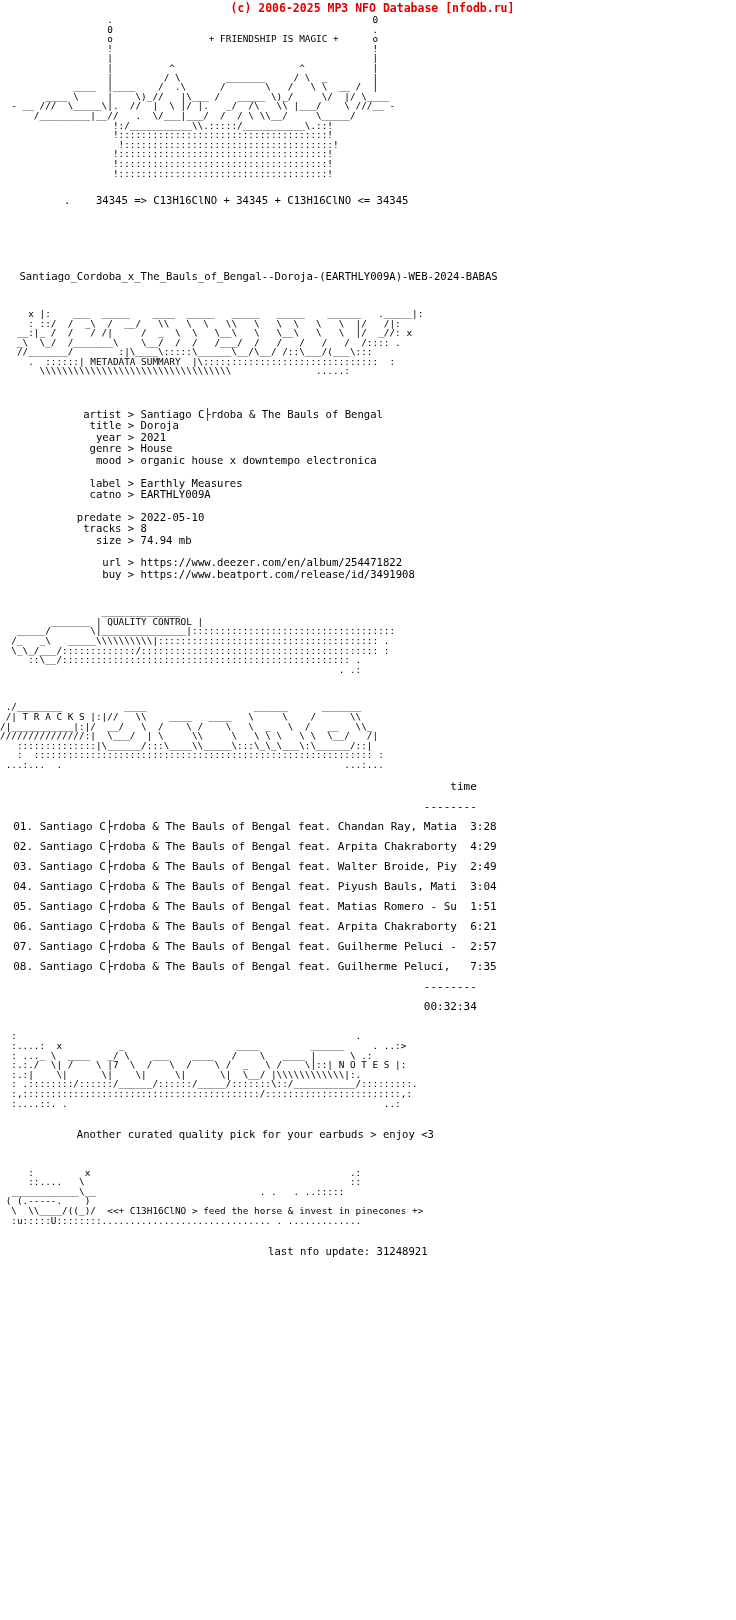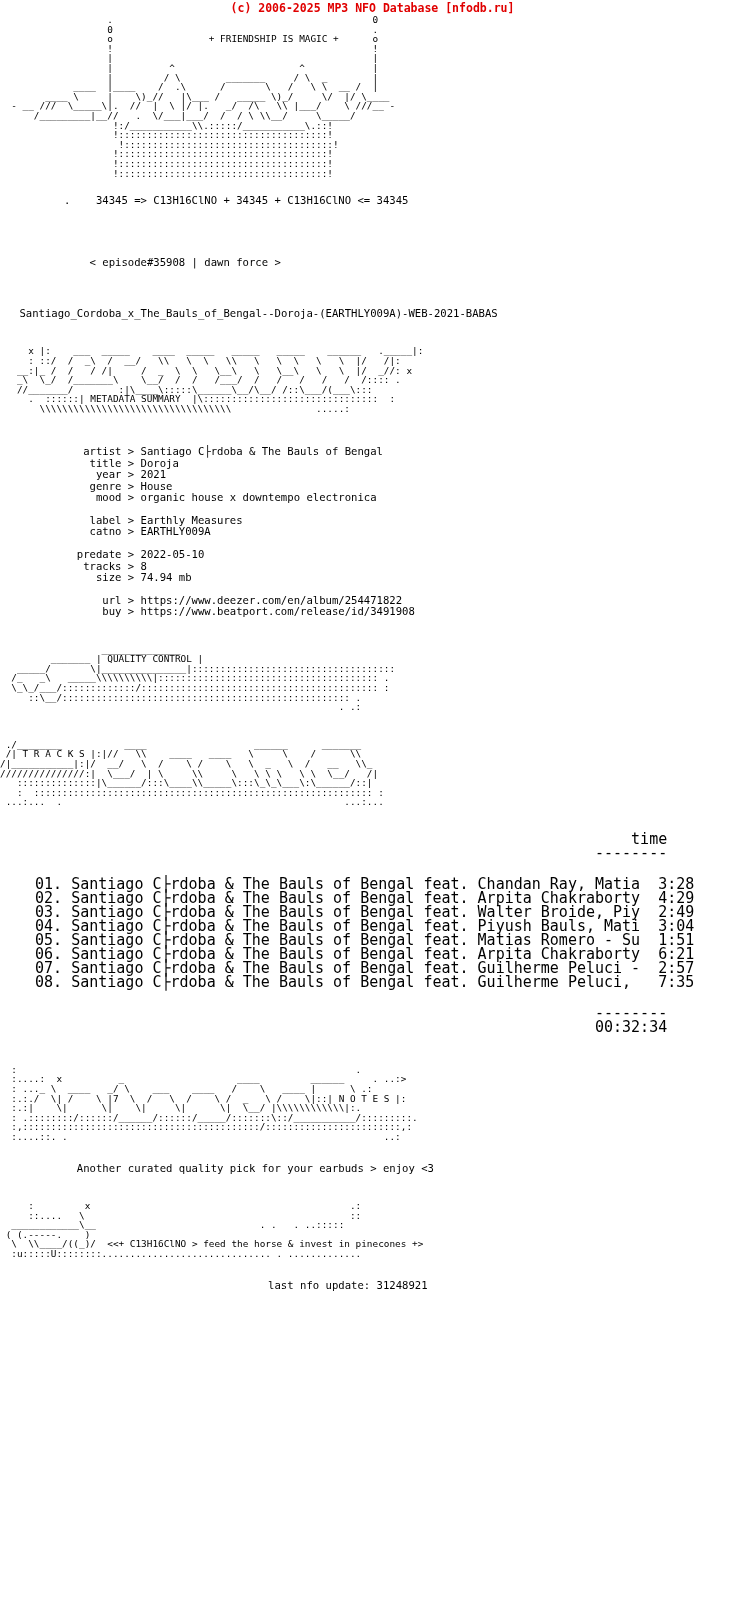--- a/index.html
+++ b/index.html
@@ -43,25 +43,25 @@
   pre.block {
     margin: 13px;
     padding: 0;
     font-family: "DejaVu Sans Mono", "Liberation Mono", monospace;
     font-size: 10.6px;
     line-height: 11.4px;
     white-space: pre;
     color: #000000;
   }
   pre.tracks {
-    margin: 17px;
+    margin: 0;
     padding: 0;
     font-family: "DejaVu Sans Mono", "Liberation Mono", monospace;
-    font-size: 15px;
-    line-height: 14px;
+    font-size: 11px;
+    line-height: 20px;
     white-space: pre;
     color: #000000;
   }
   .spacer-xs { height: 4px; }
   .spacer-s  { height: 8px; }
   .spacer-m  { height: 14px; }
   .spacer-l  { height: 20px; }
 </style>
 </head>
 <body>
@@ -87,23 +87,22 @@
   <pre class="art">                    !:::::::::::::::::::::::::::::::::::::!
                     !:::::::::::::::::::::::::::::::::::::!
                 _ __!:::::::::::::::::::::::::::::::::::::!__ _</pre>
 
   <div class="spacer-xs"></div>
   <pre class="block">        .    <span>34345 =&gt; C13H16ClNO + 34345 + C13H16ClNO &lt;= 34345</span></pre>
   <div class="spacer-xs"></div>
 
 
   <div class="spacer-l"></div>
-  <pre class="block">            <span>&lt; episode#35908 | dawn force &gt;</span></pre>
   <div class="spacer-m"></div>
-  <pre class="block"> <span>Santiago_Cordoba_x_The_Bauls_of_Bengal--Doroja-(EARTHLY009A)-WEB-2021-BABAS</span></pre>
+  <pre class="block"> <span>Santiago_Cordoba_x_The_Bauls_of_Bengal--Doroja-(EARTHLY009A)-WEB-2024-BABAS</span></pre>
   <div class="spacer-m"></div>
 
   <pre class="art">     x |:    ___  _____    ____  _____   _____   _____    ______   ._____|:
      : ::/  /  _\  /  __/   \\   \  \   \\   \   \  \   \   \  |/   /|:
    __:|_ /  /   / /|     /  _  \  \   \__\   \   \__\   \   \  |/  _//: x
    _\  \_/  /_______\    \__/  /  /   /___/  /   /   /   /   /  /:::: .
    //_______/        :|\____\:::::\______\__/\__/ /::\___/(___\:::
      .  ::::::| METADATA SUMMARY  |\:::::::::::::::::::::::::::::::  :
        \\\\\\\\\\\\\\\\\\\\\\\\\\\\\\\\\\               .....:</pre>
 

